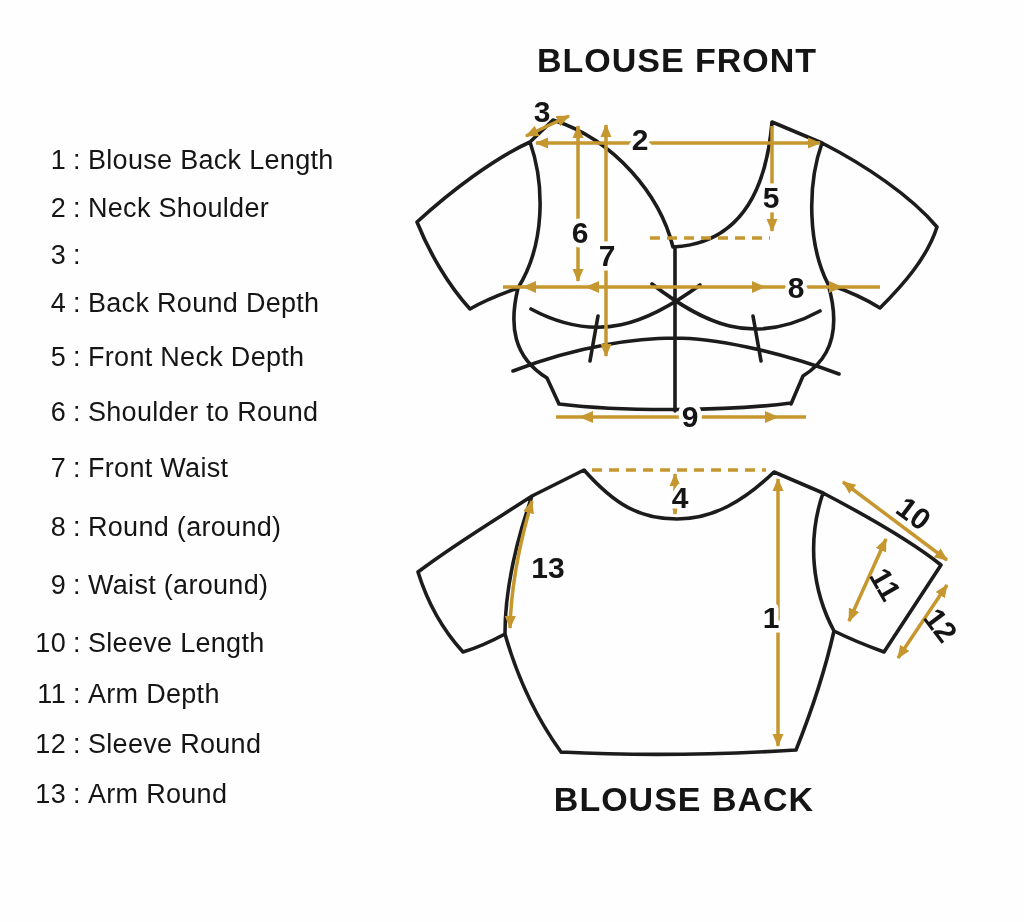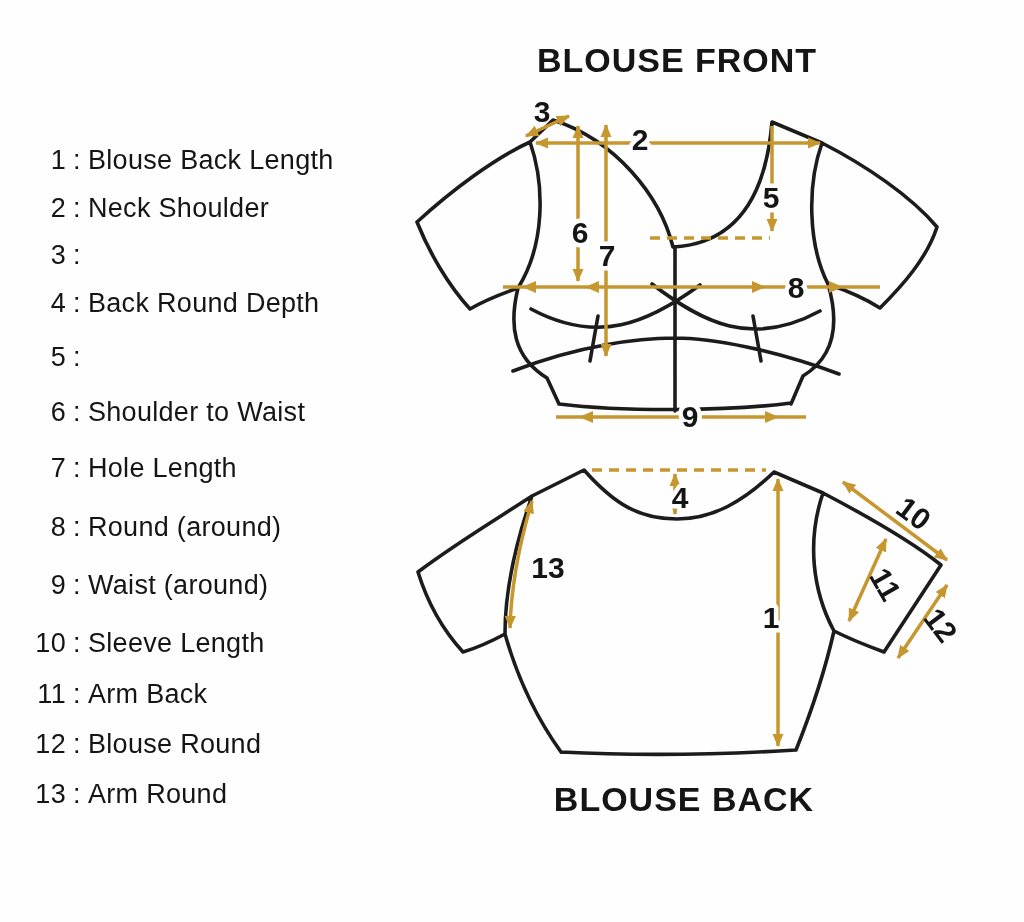--- a/index.html
+++ b/index.html
@@ -50,55 +50,56 @@
         <span class="colon">:</span>
       </div>
     <div class="lrow" style="top:288px">
         <span class="num">4</span>
         <span class="colon">:</span>
         <span class="lab">Back Round Depth</span>
       </div>
     <div class="lrow" style="top:342px">
         <span class="num">5</span>
         <span class="colon">:</span>
+        <span class="lab">Front Neck Depth</span>
       </div>
     <div class="lrow" style="top:397px">
         <span class="num">6</span>
         <span class="colon">:</span>
-        <span class="lab">Shoulder to Waist</span>
+        <span class="lab">Shoulder to Round</span>
       </div>
     <div class="lrow" style="top:453px">
         <span class="num">7</span>
         <span class="colon">:</span>
-        <span class="lab">Hole Length</span>
+        <span class="lab">Front Waist</span>
       </div>
     <div class="lrow" style="top:512px">
         <span class="num">8</span>
         <span class="colon">:</span>
         <span class="lab">Round (around)</span>
       </div>
     <div class="lrow" style="top:570px">
         <span class="num">9</span>
         <span class="colon">:</span>
         <span class="lab">Waist (around)</span>
       </div>
     <div class="lrow" style="top:628px">
         <span class="num">10</span>
         <span class="colon">:</span>
         <span class="lab">Sleeve Length</span>
       </div>
     <div class="lrow" style="top:679px">
         <span class="num">11</span>
         <span class="colon">:</span>
-        <span class="lab">Arm Back</span>
+        <span class="lab">Arm Depth</span>
       </div>
     <div class="lrow" style="top:729px">
         <span class="num">12</span>
         <span class="colon">:</span>
-        <span class="lab">Blouse Round</span>
+        <span class="lab">Sleeve Round</span>
       </div>
     <div class="lrow" style="top:779px">
         <span class="num">13</span>
         <span class="colon">:</span>
         <span class="lab">Arm Round</span>
       </div>
   </div>
 
   <svg class="diagram" width="1024" height="922" viewBox="0 0 1024 922">
     <defs>

